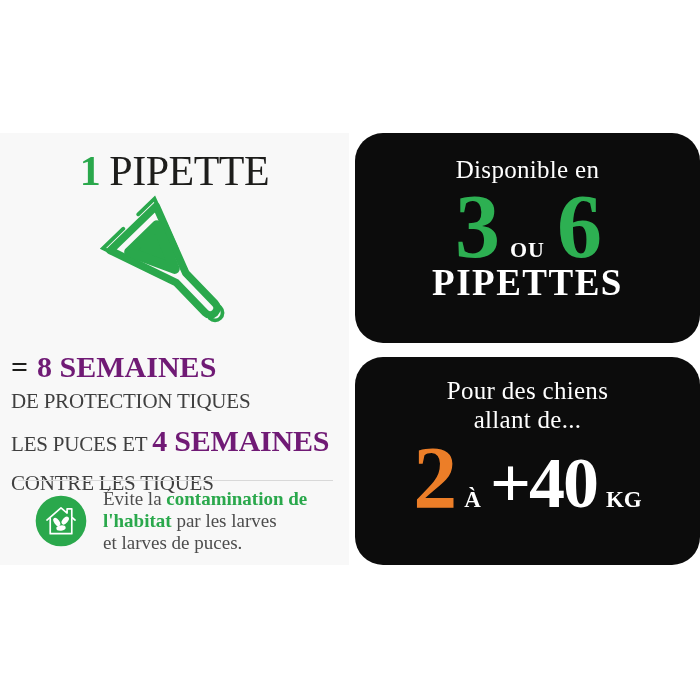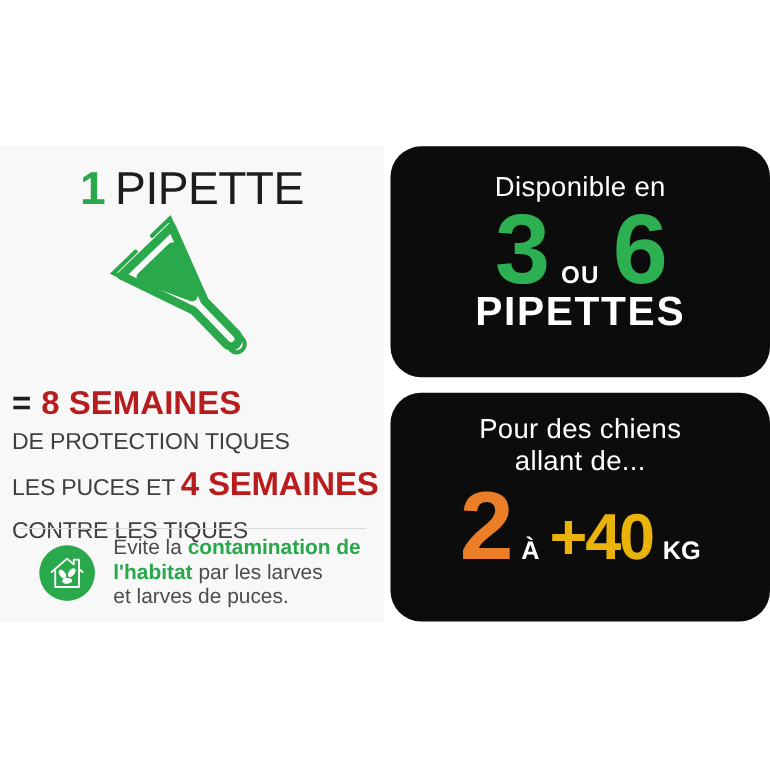--- a/index.html
+++ b/index.html
@@ -1,39 +1,39 @@
 <!DOCTYPE html>
 <html><head>
 <meta charset="utf-8">
 <style>
   html,body { margin:0; padding:0; background:#ffffff; }
   .canvas {
     position:relative; width:700px; height:700px; background:#ffffff;
-    font-family:Liberation Sans, sans-serif; overflow:hidden;
+    font-family:Liberation Serif, serif; overflow:hidden;
   }
 
   
   .left-panel {
     position:absolute; left:0; top:133px; width:349px; height:432px;
     background:#f8f8f8;
   }
   .title {
     position:absolute; top:16px; left:0; width:100%; text-align:center;
     font-size:42px; line-height:1.05; letter-spacing:-0.5px; color:#1d1d1b;
     white-space:nowrap;
   }
   .title .num { color:#2aa84c; font-weight:700; margin-right:9px; }
   .title .word { font-weight:400; }
 
   .pipette { position:absolute; left:82px; top:56px; width:184px; height:168px; }
 
   .sem { position:absolute; left:11px; top:218px; width:338px; }
   .sem-row1 { font-size:30px; font-weight:700; color:#1d1d1b; line-height:31px; margin-bottom:7px; white-space:nowrap; }
   .equals { margin-right:9px; }
-  .green-big { color:#b91c1c; font-weight:700; font-size:30px; }
+  .green-big { color:#701a75; font-weight:700; font-size:30px; }
   .sem-line { color:#3f3f3f; font-size:21px; line-height:25px; letter-spacing:-0.2px; white-space:nowrap; }
   .sem-line + .sem-line { margin-top:14px; }
 
   .divider { position:absolute; left:18px; top:347px; width:315px; height:1px; background:#d8d8d8; }
 
   .habitat { position:absolute; left:31px; top:355px; width:300px; }
   .house-icon { position:absolute; left:0; top:3px; width:60px; height:60px; }
   .habitat-text { margin-left:72px; font-size:19px; line-height:22px; color:#4d4d4d; }
   .green-bold { color:#2aa84c; font-weight:700; }
 
@@ -47,21 +47,21 @@
 
   .p-intro { font-size:25px; font-weight:400; letter-spacing:0.3px; margin-top:23px; }
   .count-row { display:flex; align-items:baseline; gap:12px; margin-top:0; line-height:0.95; }
   .count-num { font-size:90px; font-weight:700; color:#2db052; letter-spacing:-2px; }
   .count-or { font-size:22px; font-weight:700; letter-spacing:1px; color:#ffffff; }
   .p-unit { font-size:37px; font-weight:700; letter-spacing:1.5px; margin-top:-9px; color:#ffffff; }
 
   .p-intro2 { margin-top:19px; font-size:25px; font-weight:400; line-height:29px; text-align:center; letter-spacing:0.3px; }
   .weight-row { display:flex; align-items:baseline; gap:9px; margin-top:2px; line-height:0.95; }
   .weight-min { font-size:88px; font-weight:700; color:#ec7e28; letter-spacing:-2px; }
-  .weight-max { font-size:59px; font-weight:700; color:#eab308; letter-spacing:-2px; }
+  .weight-max { font-size:72px; font-weight:700; color:#ffffff; letter-spacing:-2px; }
   .weight-small { font-size:23px; font-weight:700; color:#ffffff; }
 </style>
 </head>
 <body>
 
 <div class="canvas">
 
   <div class="left-panel">
 
     <div class="title"><span class="num">1</span><span class="word">PIPETTE</span></div>

